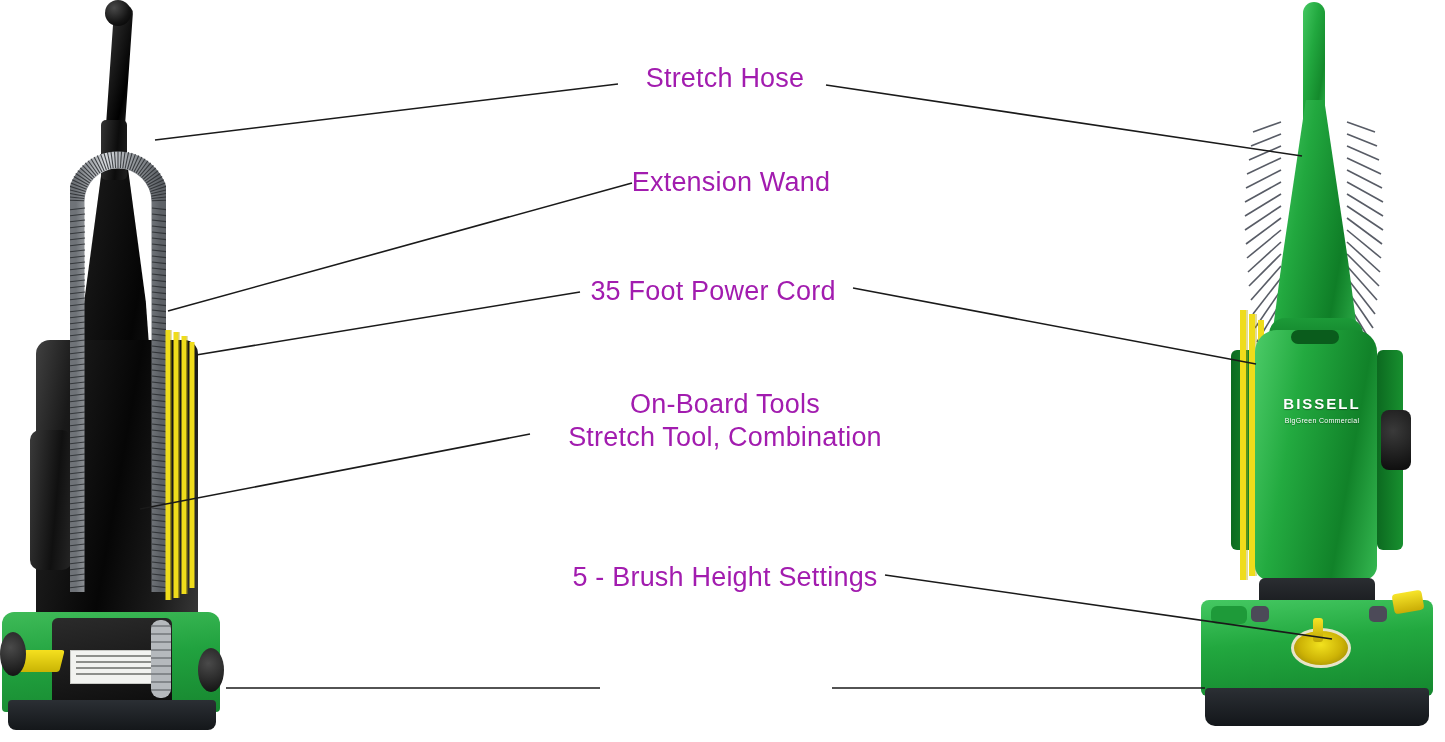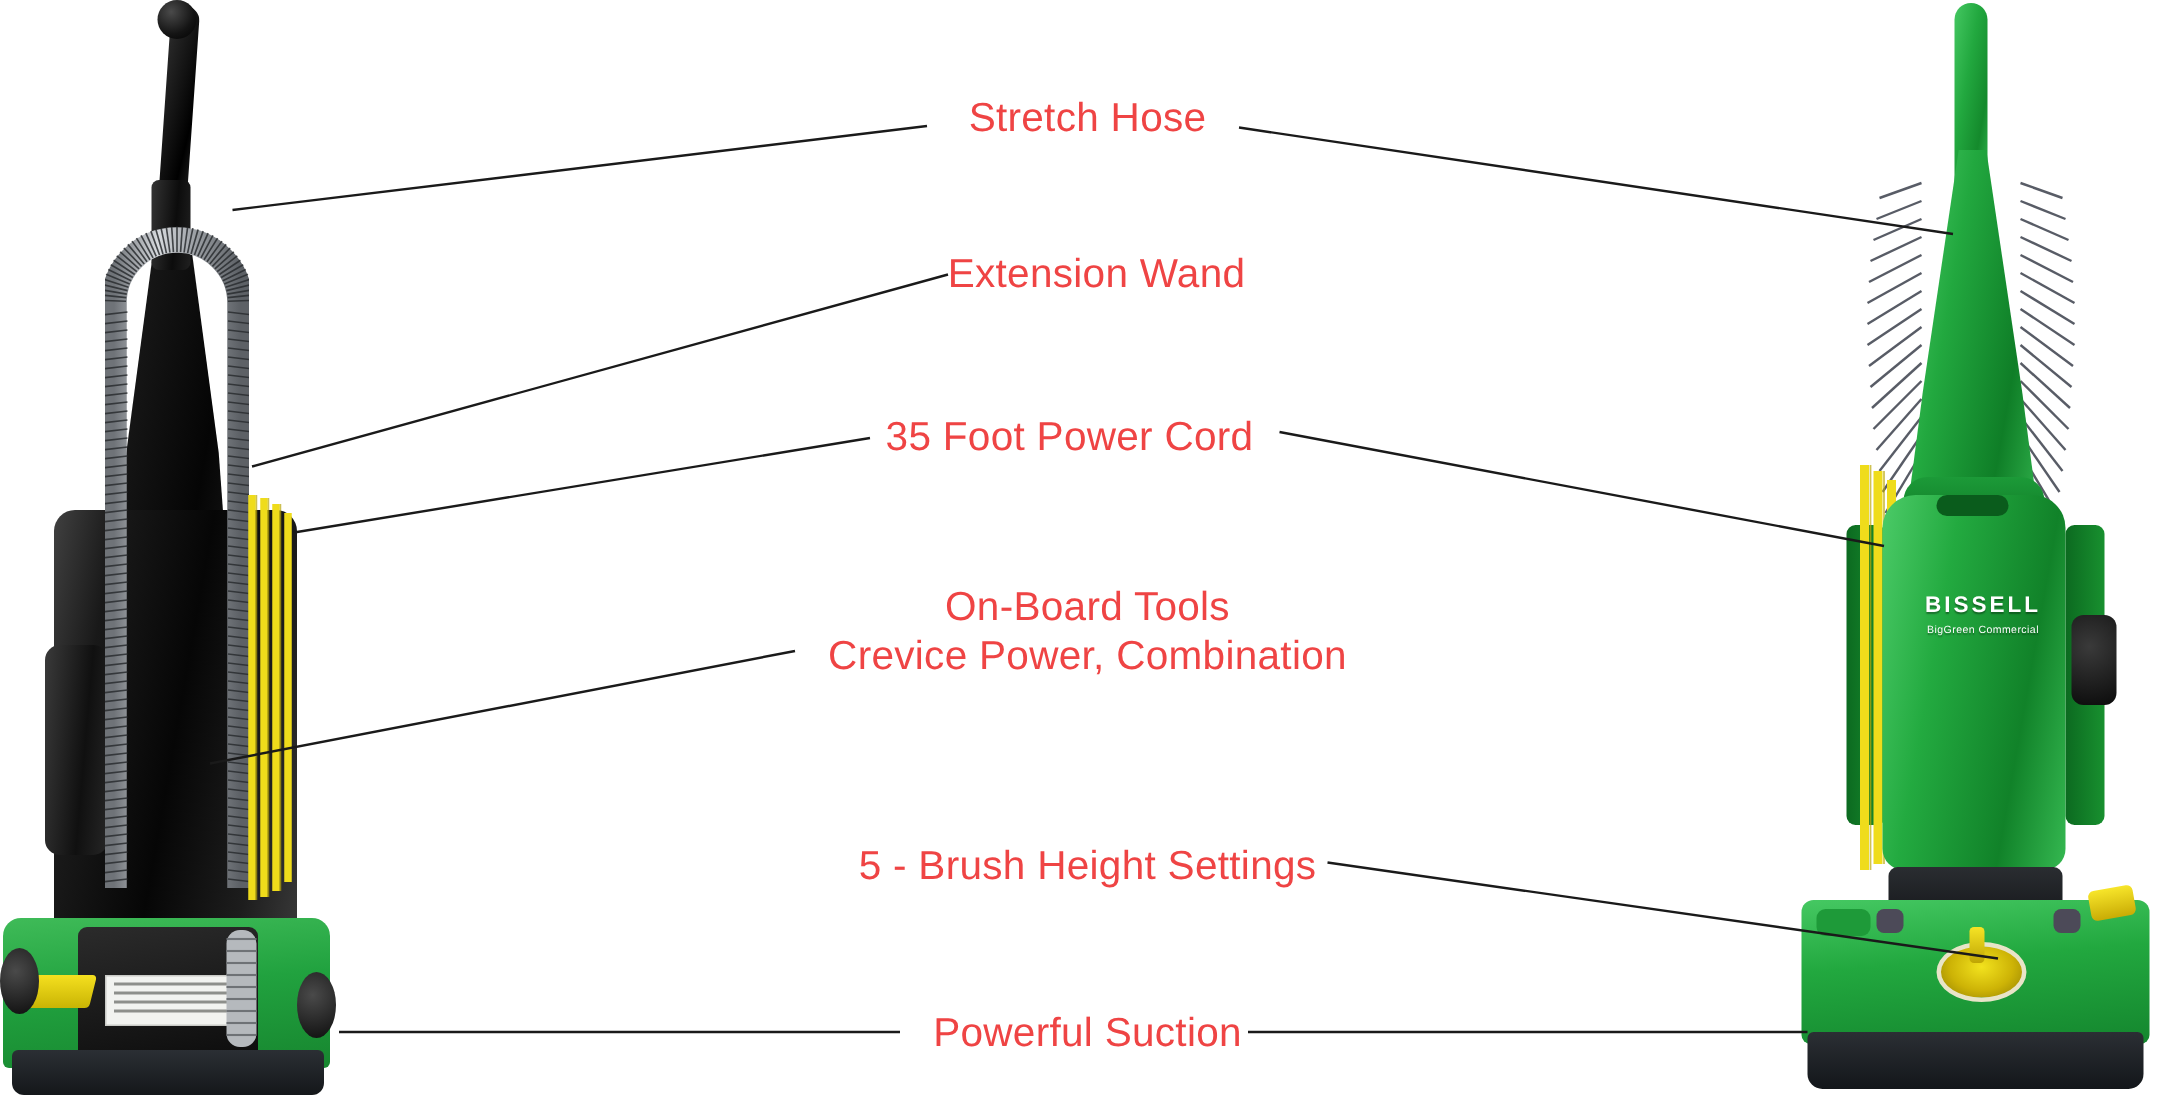--- a/index.html
+++ b/index.html
@@ -1,20 +1,20 @@
 <!DOCTYPE html>
 <html><head>
 <meta charset="utf-8">
 <style>
   html,body{margin:0;padding:0;background:#ffffff;}
   body{width:1445px;height:742px;overflow:hidden;font-family:"Liberation Sans",sans-serif;}
   #stage{position:relative;width:1445px;height:742px;background:#fff;}
 
   
-  .label{position:absolute;color:#ef4444;font-size:27px;line-height:33px;
+  .label{position:absolute;color:#a21caf;font-size:27px;line-height:33px;
          text-align:center;white-space:pre;letter-spacing:.2px;}
   .label.multi{white-space:normal;line-height:33px;}
 
   
   #leaders{position:absolute;left:0;top:0;width:1445px;height:742px;}
 
   
   .vac{position:absolute;}
 
   
@@ -457,20 +457,19 @@
   </svg>
 
   <div class="label" style="left:560px;top:62px;width:330px;">Stretch Hose</div>
 
   <div class="label" style="left:566px;top:166px;width:330px;">Extension Wand</div>
 
   <div class="label" style="left:523px;top:275px;width:380px;">35 Foot Power Cord</div>
 
   <div class="label multi" style="left:475px;top:388px;width:500px;text-align:center;">
     <div>On-Board Tools</div>
-    <div>Crevice Power, Combination</div>
+    <div>Stretch Tool, Combination</div>
   </div>
 
   <div class="label" style="left:510px;top:561px;width:430px;">5 - Brush Height Settings</div>
 
-  <div class="label" style="left:550px;top:672px;width:350px;">Powerful Suction</div>
 
 </div>
 
 </body></html>

